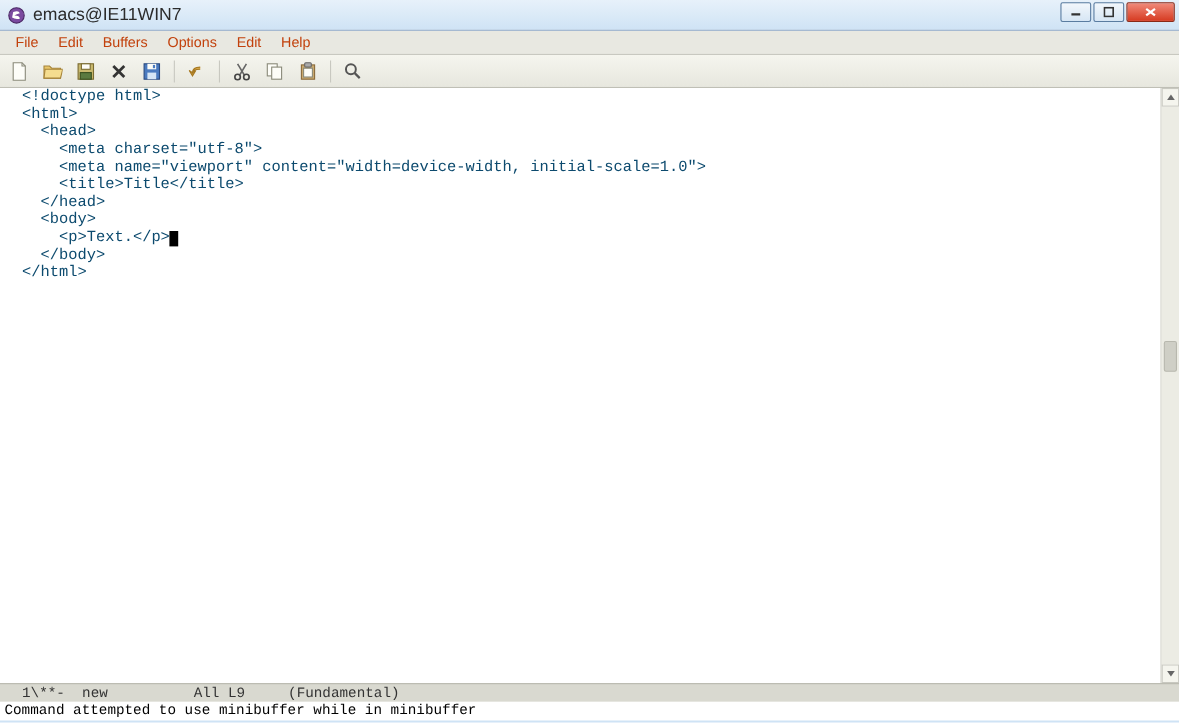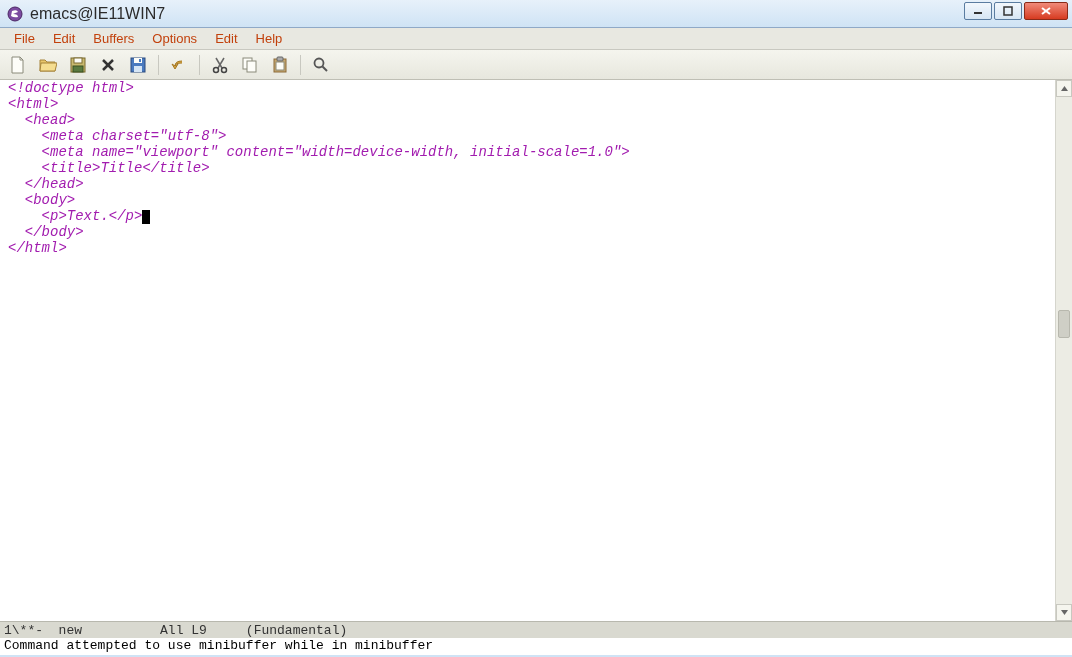--- a/index.html
+++ b/index.html
@@ -45,40 +45,39 @@
   .tb-btn {
     width: 24px; height: 24px; border: 1px solid transparent; border-radius: 3px;
     display: flex; align-items: center; justify-content: center;
   }
   .tb-sep { width: 1px; height: 20px; background: #c8c8c0; margin: 0 2px; }
 
   
   .editor-wrap { flex: 1; display: flex; overflow: hidden; position: relative; }
   .editor {
     flex: 1; background: #fff; font-family: "Courier New", monospace; font-size: 14px;
-    color: #a21caf; padding: 0 8px; white-space: pre; line-height: 16px;
+    color: #0c4a6e; padding: 0 20px; white-space: pre; line-height: 16px;
     overflow: hidden;
-    font-style: italic;
   }
   .cursor-block {
     display: inline-block; width: 8px; height: 14px; background: #000; vertical-align: text-bottom;
   }
   .scrollbar {
     width: 17px; background: #f0f0ea; border-left: 1px solid #d5d5cd;
     display: flex; flex-direction: column;
   }
   .sb-btn { height: 17px; background: #f5f5ee; border: 1px solid #c8c8c0; display:flex; align-items:center; justify-content:center; }
   .sb-track { flex: 1; position: relative; background: #ececE4; }
   .sb-thumb { position: absolute; left: 2px; right: 2px; top: 42%; height: 28px; background: #cfcfc6; border: 1px solid #b8b8ae; border-radius: 2px; }
 
   
   .modeline {
     height: 17px; background: #d9d9d0; border-top: 1px solid #b8b8ae;
     font-family: "Courier New", monospace; font-size: 13px; color: #333;
-    display: flex; align-items: center; padding: 0 4px; gap: 0;
+    display: flex; align-items: center; padding: 0 20px; gap: 0;
   }
   .modeline .ml-seg { white-space: pre; }
 
   
   .minibuffer {
     height: 17px; background: #fff;
     font-family: "Courier New", monospace; font-size: 13px; color: #000;
     display: flex; align-items: flex-start; padding: 0 4px;
   }
   .bottom-border { height: 2px; background: #cfe3f5; }

